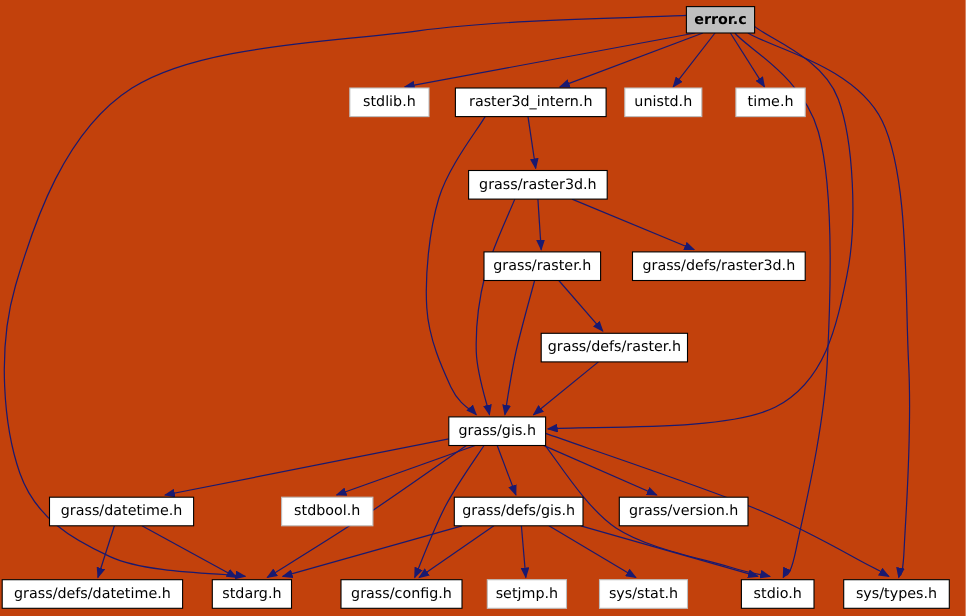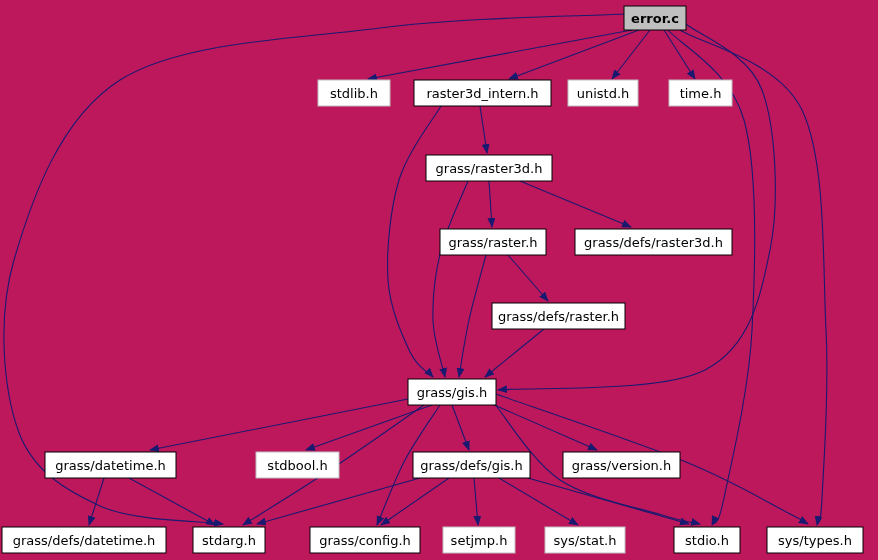--- a/index.html
+++ b/index.html
@@ -4,21 +4,21 @@
 <style>
   html, body {
     margin: 0;
     padding: 0;
     background: #ffffff;
   }
   .graph-wrap {
     width: 878px;
     height: 560px;
     position: relative;
-    background: #be185d;
+    background: #c2410c;
     overflow: hidden;
   }
   svg text {
     font-family: "DejaVu Sans", "Liberation Sans", sans-serif;
     font-size: 13px;
   }
   svg path.edge {
     fill: none;
     stroke-width: 1.1px;
   }

